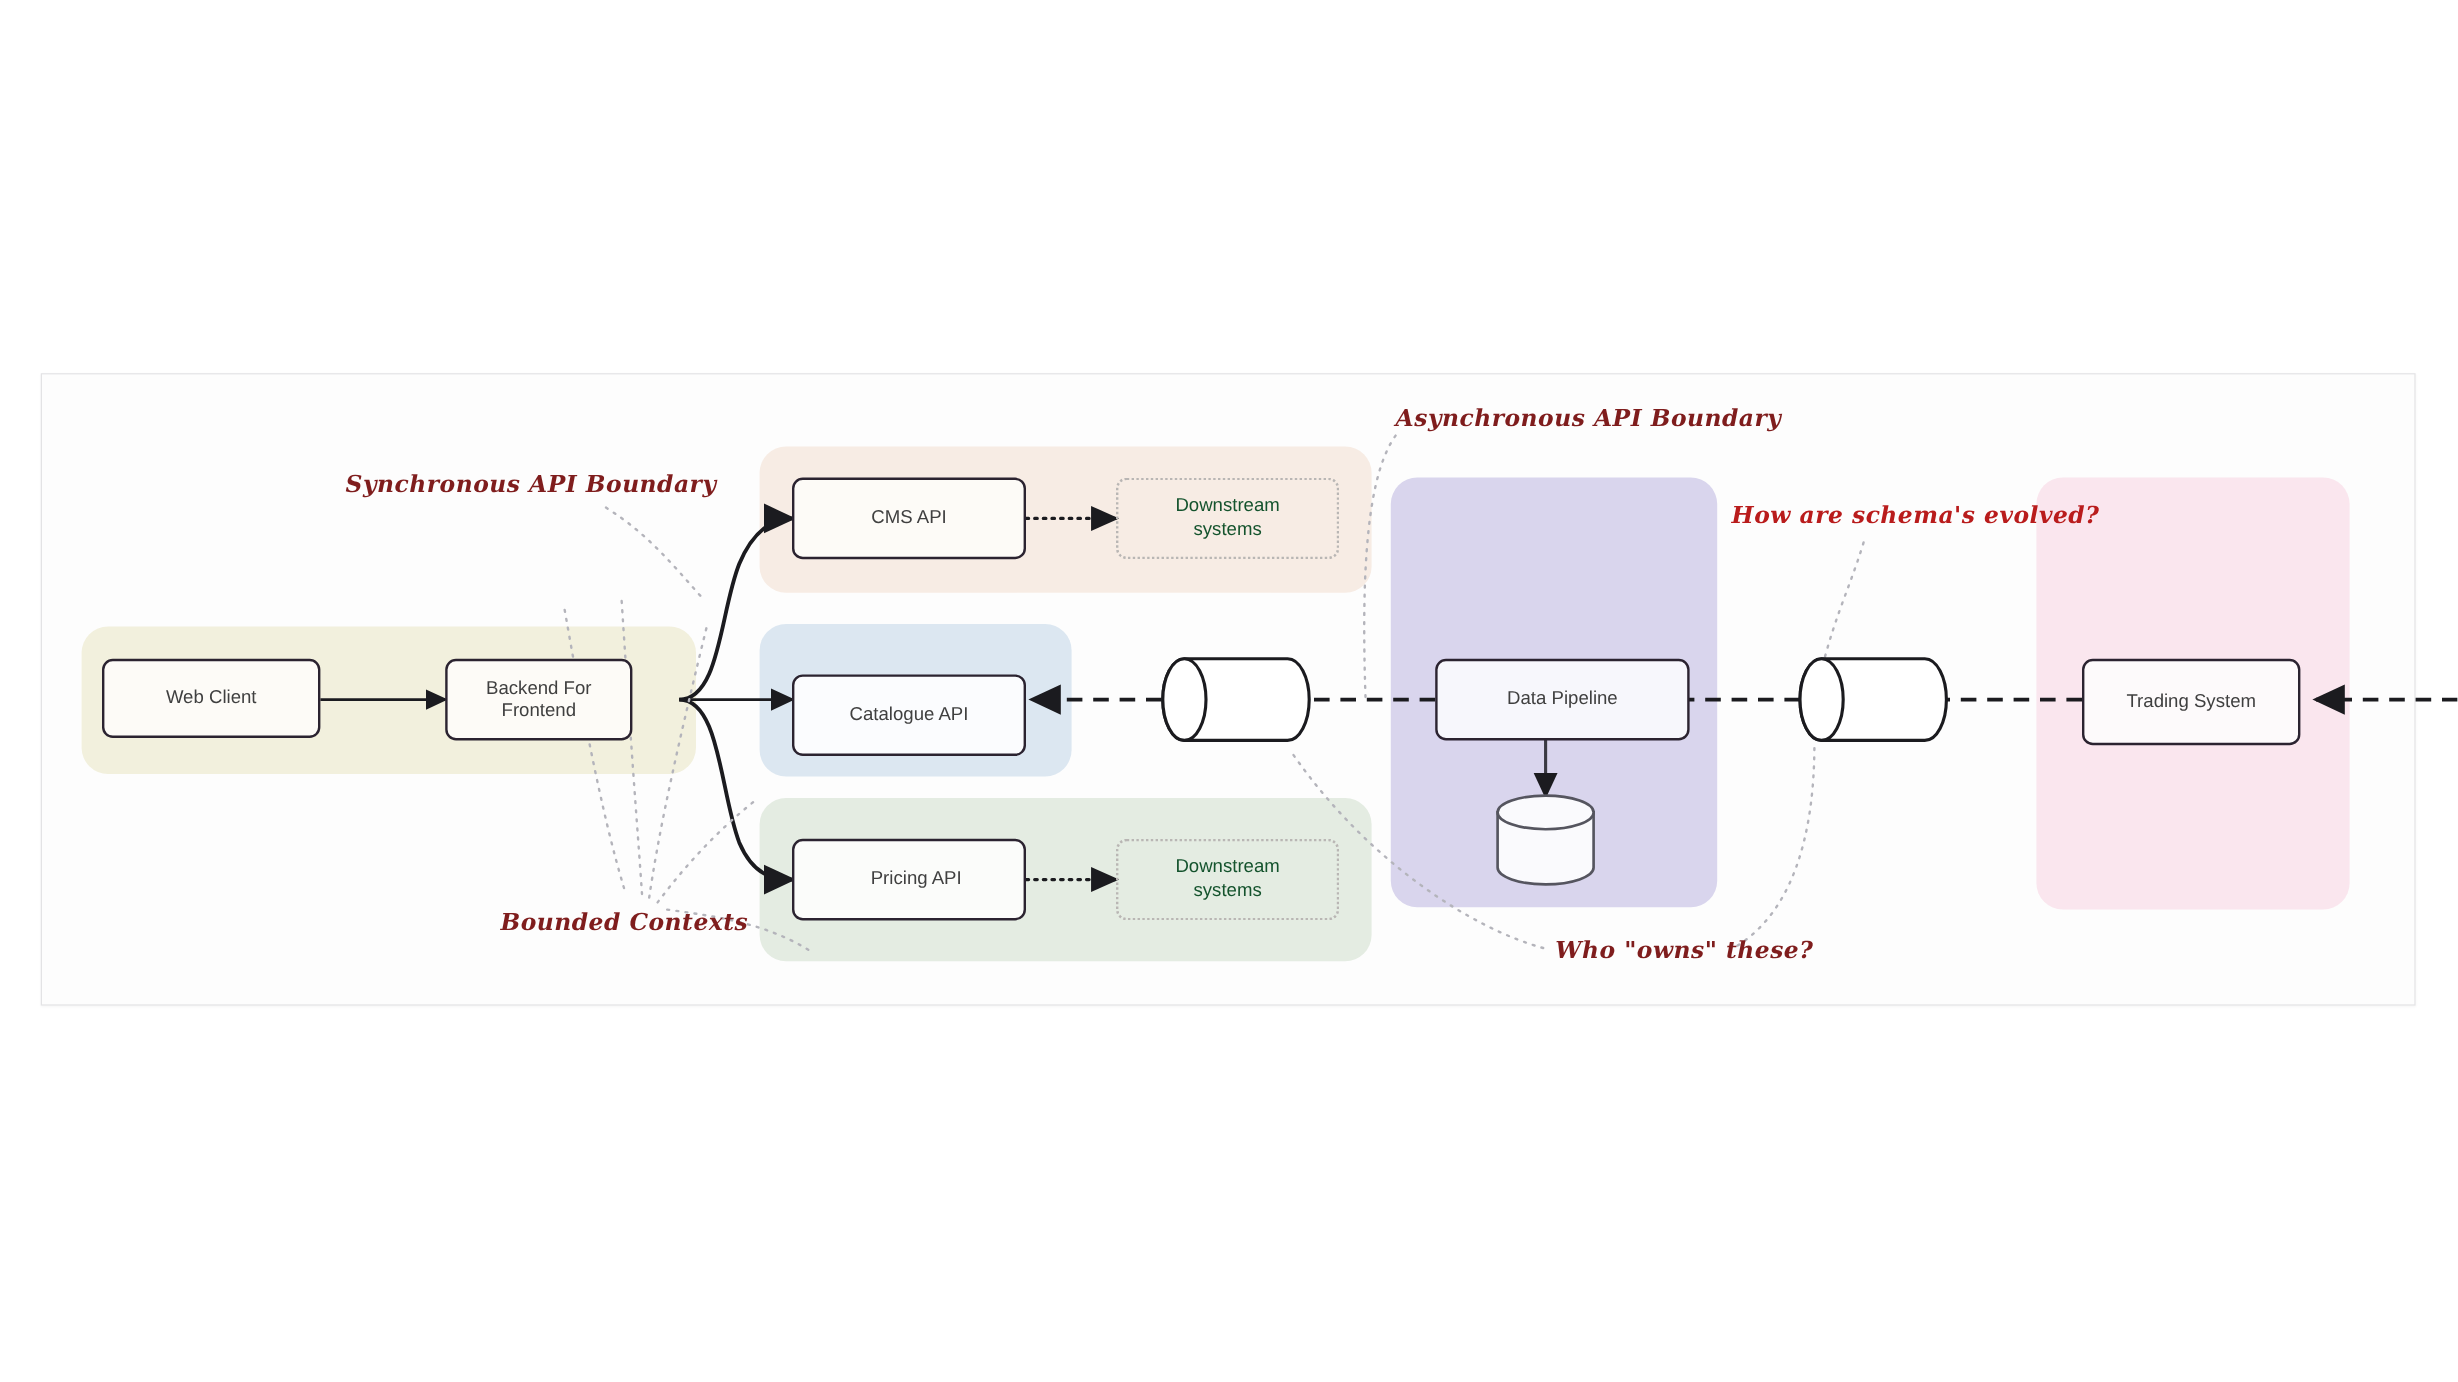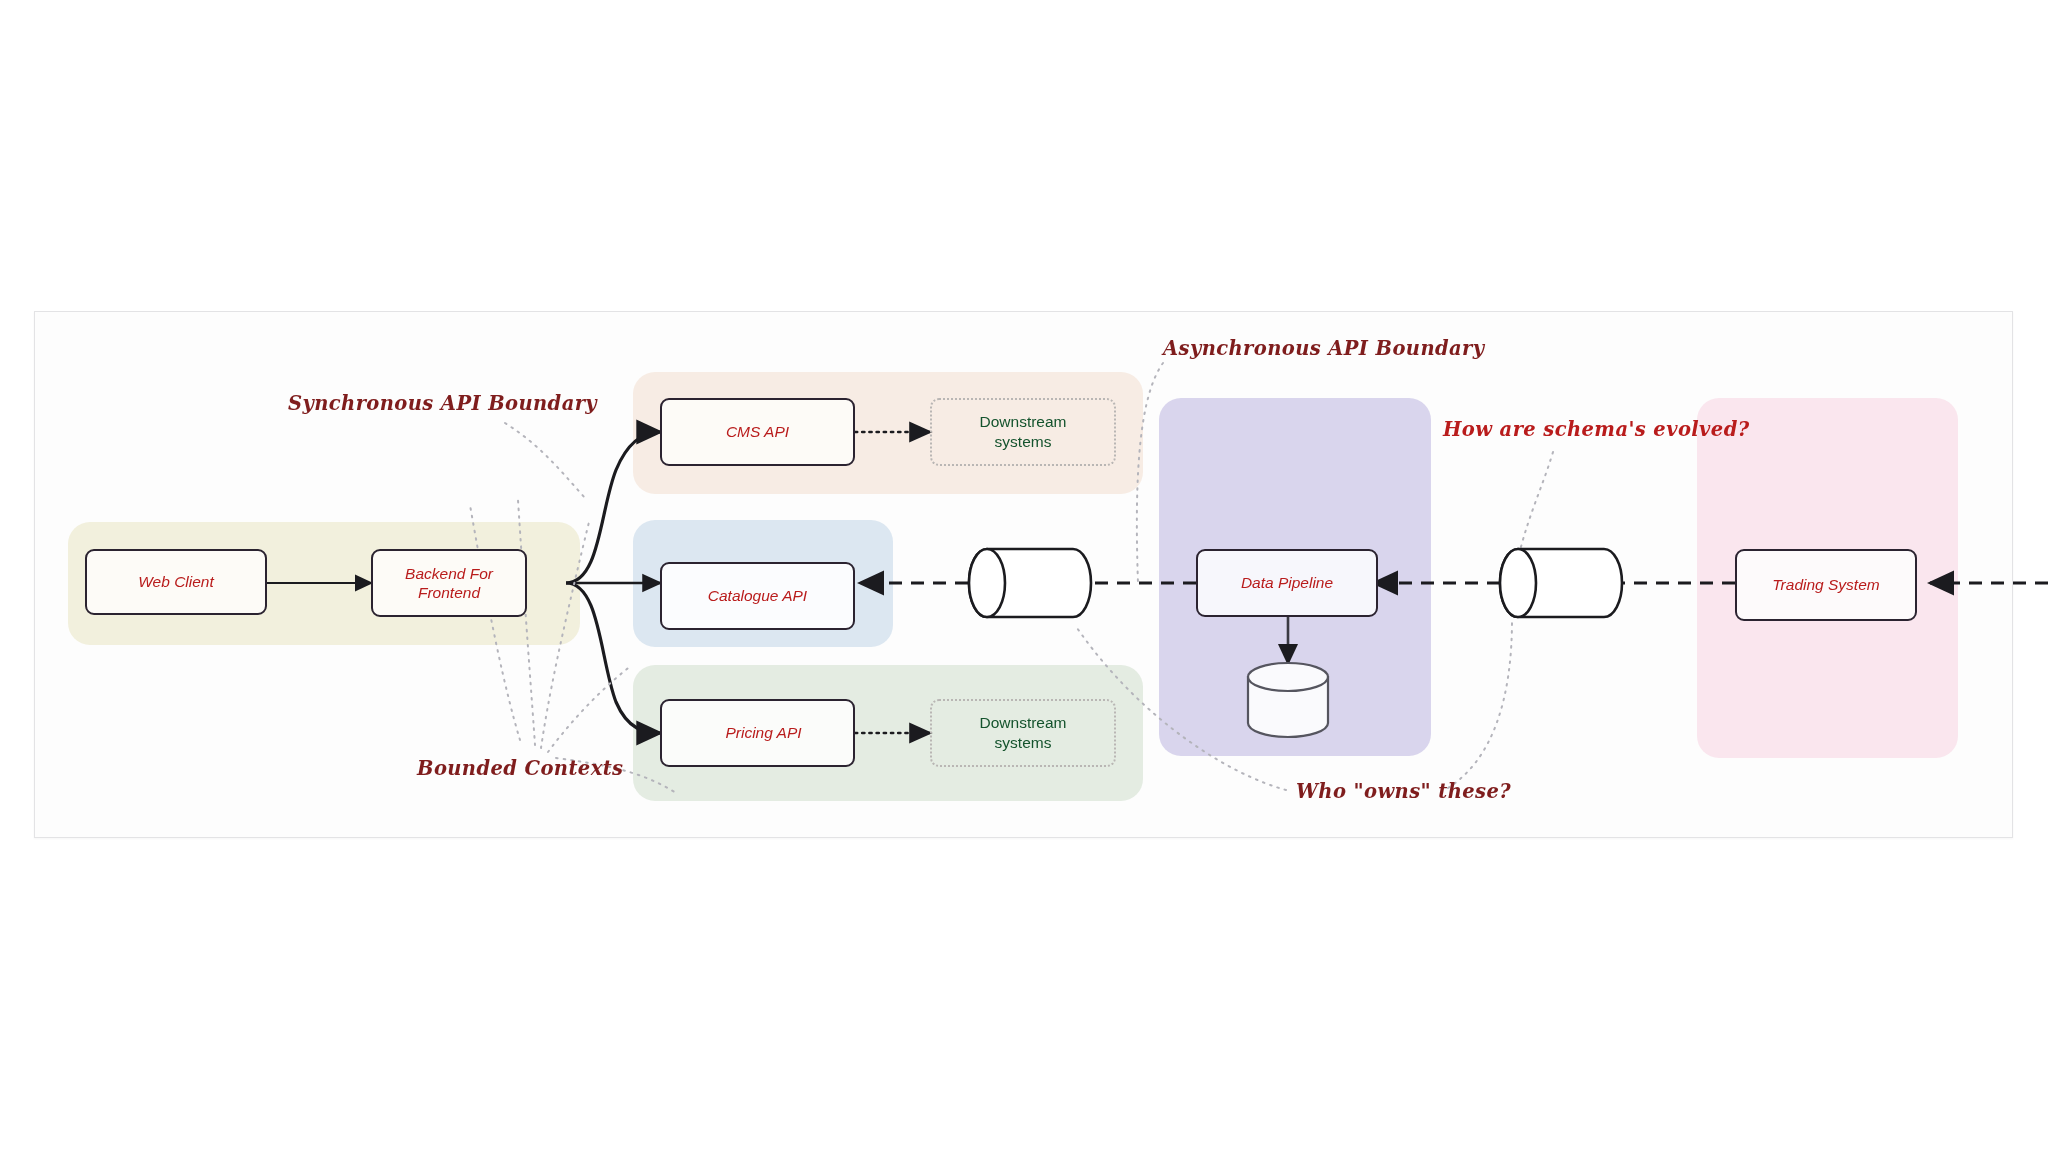--- a/index.html
+++ b/index.html
@@ -16,25 +16,24 @@
   .grp{position:absolute;border-radius:22px;}
 
   
   .node{
     position:absolute;
     background:#fdfbf7;
     border:2.2px solid #2b2330;
     border-radius:9px;
     display:flex;align-items:center;justify-content:center;
     text-align:center;
-    color:#b91c1c;
+    color:#404040;
     font-size:15.5px;
     line-height:1.25;
     box-sizing:border-box;
-    font-style:italic;
   }
   .node.blue{background:#fbfcfe;margin-top:13px;}
   .node.green{background:#fbfcfa;}
   .node.lilac{background:#f7f7fc;}
   .node.pinkish{background:#fdfafb;}
 
   .ghost{
     position:absolute;
     border:2.2px dotted #b9b6b4;
     border-radius:9px;
@@ -173,21 +172,21 @@
 
   <div class="node green" style="left:660px;top:699px;width:195px;height:68px;padding-left:12px;">
     <span>Pricing API</span>
   </div>
 
   <div class="ghost" style="left:930px;top:699px;width:186px;height:68px;flex-direction:column;">
     <span>Downstream</span>
     <span>systems</span>
   </div>
 
-  <div class="node lilac" style="left:1196px;top:549px;width:182px;height:68px;">
+  <div class="node lilac" style="left:1196px;top:549px;width:212px;height:68px;">
     <span>Data Pipeline</span>
   </div>
 
   <div class="node pinkish" style="left:1735px;top:549px;width:182px;height:72px;">
     <span>Trading System</span>
   </div>
 
   <div class="anno" style="left:288px;top:392px;">Synchronous API Boundary</div>
 
   <div class="anno" style="left:1163px;top:337px;">Asynchronous API Boundary</div>

